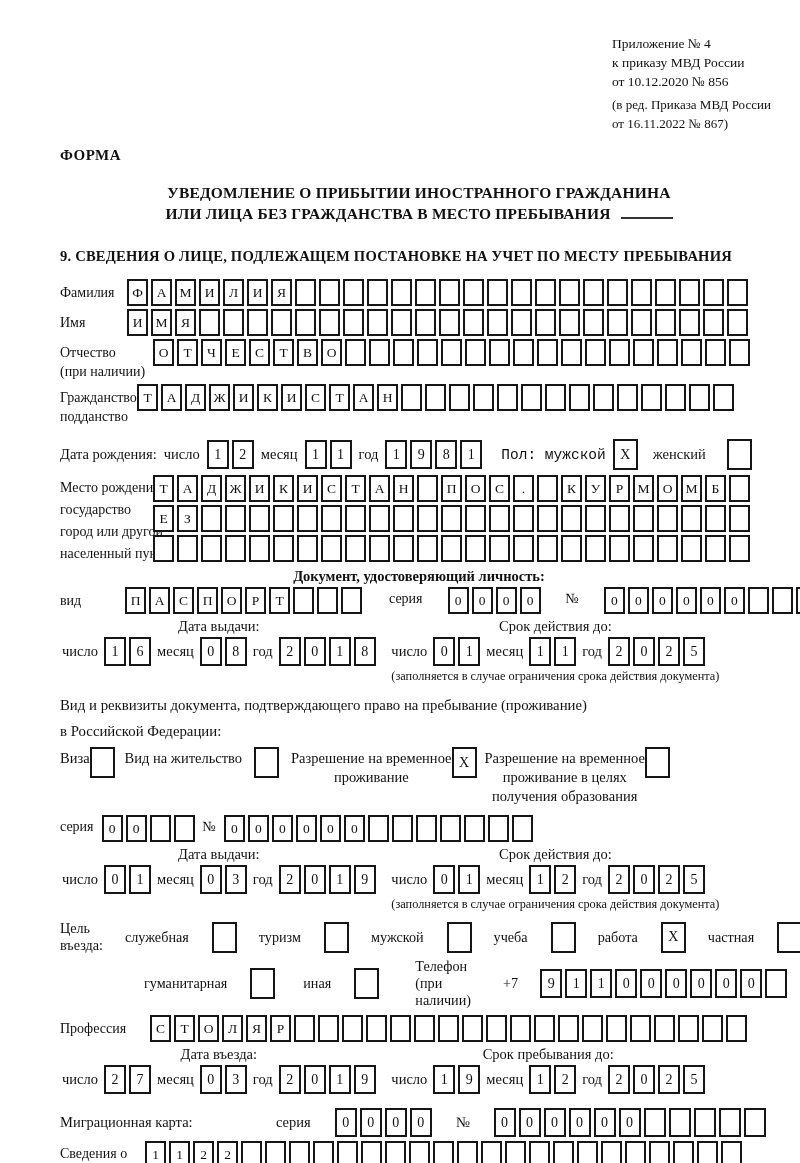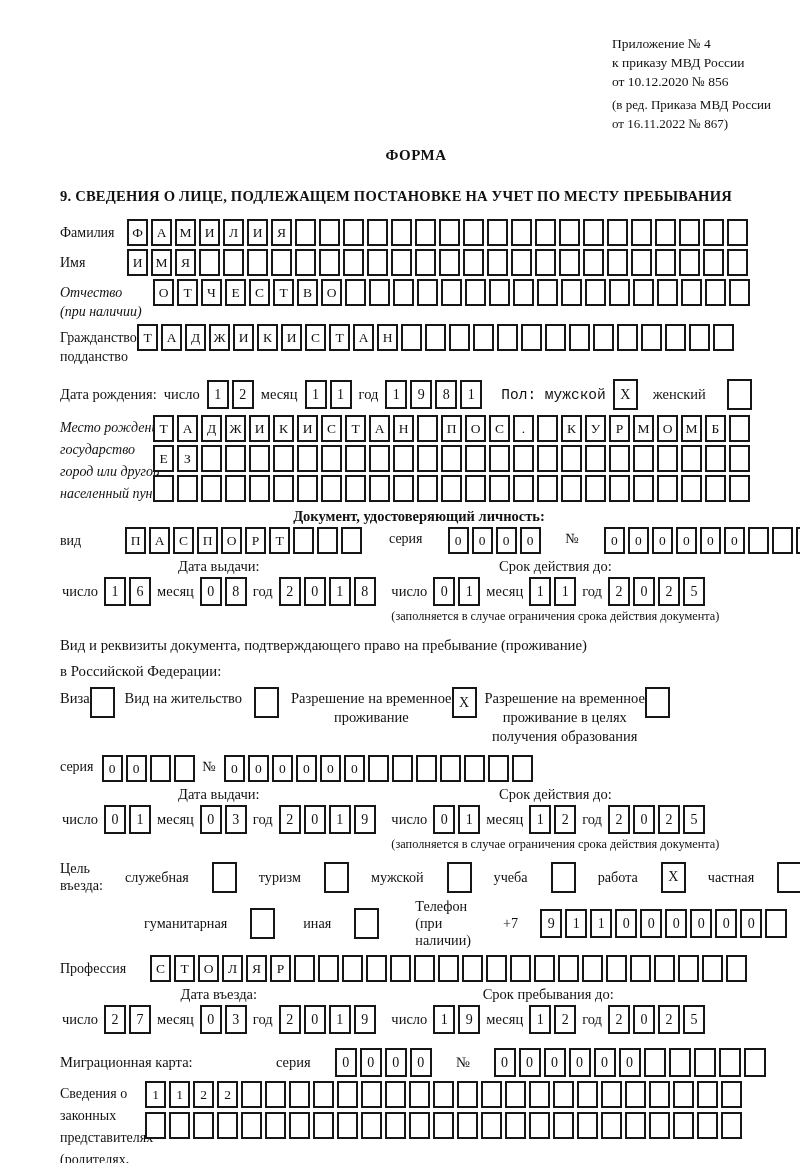--- a/index.html
+++ b/index.html
@@ -6,29 +6,29 @@
   .page{
     width:800px;height:1163px;box-sizing:border-box;position:relative;
     background:#ffffff;color:#111;
     font-family:"Liberation Serif","DejaVu Serif",serif;
     padding:34px 22px 1px 60px;overflow:hidden;
   }
   .pre{white-space:pre;}
   
   .hdr-block{margin-left:552px;font-size:13.5px;line-height:19px;}
   .hdr-block .amend{margin-top:4px;font-size:13px;}
-  .forma{margin-top:14px;text-align:center;font-weight:bold;font-size:15px;letter-spacing:.5px;padding-right:6px;}
+  .forma{margin-top:14px;text-align:left;font-weight:bold;font-size:15px;letter-spacing:.5px;padding-right:6px;}
   
   .title{margin-top:18px;text-align:center;font-weight:bold;font-size:15.5px;line-height:21px;letter-spacing:.2px;}
   .uline{display:inline-block;width:52px;border-bottom:2px solid #333;margin-left:10px;}
   .sec1{margin-top:24px;font-weight:bold;font-size:14.6px;letter-spacing:.2px;}
   
   .frow{display:flex;align-items:flex-start;margin-top:3px;font-size:14px;}
   .lbl{flex:none;font-size:14px;line-height:19px;padding-top:4px;}
-  .w62{width:67px;} .w88{width:93px;font-style:italic;} .w72{width:77px;} .w85{width:90px;} .w80{width:85px;}
+  .w62{width:67px;} .w88{width:93px;} .w72{width:77px;} .w85{width:90px;} .w80{width:85px;}
   .cells{display:inline-flex;gap:3px;flex:none;}
   .cell{
     flex:none;width:17px;height:23px;border:2px solid #161616;
     display:inline-flex;align-items:center;justify-content:center;
     font-size:13.5px;background:#fff;
   }
   .dcells .cell{width:18px;height:25px;font-size:14px;}
   .cbx{
     flex:none;display:inline-flex;width:21px;height:27px;border:2px solid #161616;
     align-items:center;justify-content:center;font-size:14px;background:#fff;
@@ -72,20 +72,24 @@
   <div class="hdr-block">
     <div class="pre">Приложение № 4
 к приказу МВД России
 от 10.12.2020 № 856</div>
     <div class="pre amend">(в ред. Приказа МВД России
 от 16.11.2022 № 867)</div>
   </div>
 
   <div class="forma">ФОРМА</div>
 
+  <div class="title">
+    <div>УВЕДОМЛЕНИЕ О ПРИБЫТИИ ИНОСТРАННОГО ГРАЖДАНИНА</div>
+    <div><span>ИЛИ ЛИЦА БЕЗ ГРАЖДАНСТВА В МЕСТО ПРЕБЫВАНИЯ</span><span class="uline"></span></div>
+  </div>
 
   <div class="sec1">9. СВЕДЕНИЯ О ЛИЦЕ, ПОДЛЕЖАЩЕМ ПОСТАНОВКЕ НА УЧЕТ ПО МЕСТУ ПРЕБЫВАНИЯ</div>
 
   <div class="frow" style="margin-top:14px;">
     <div class="lbl w62">Фамилия</div>
     <div class="cells">
         <span class="cell">Ф</span>
         <span class="cell">А</span>
         <span class="cell">М</span>
         <span class="cell">И</span>

